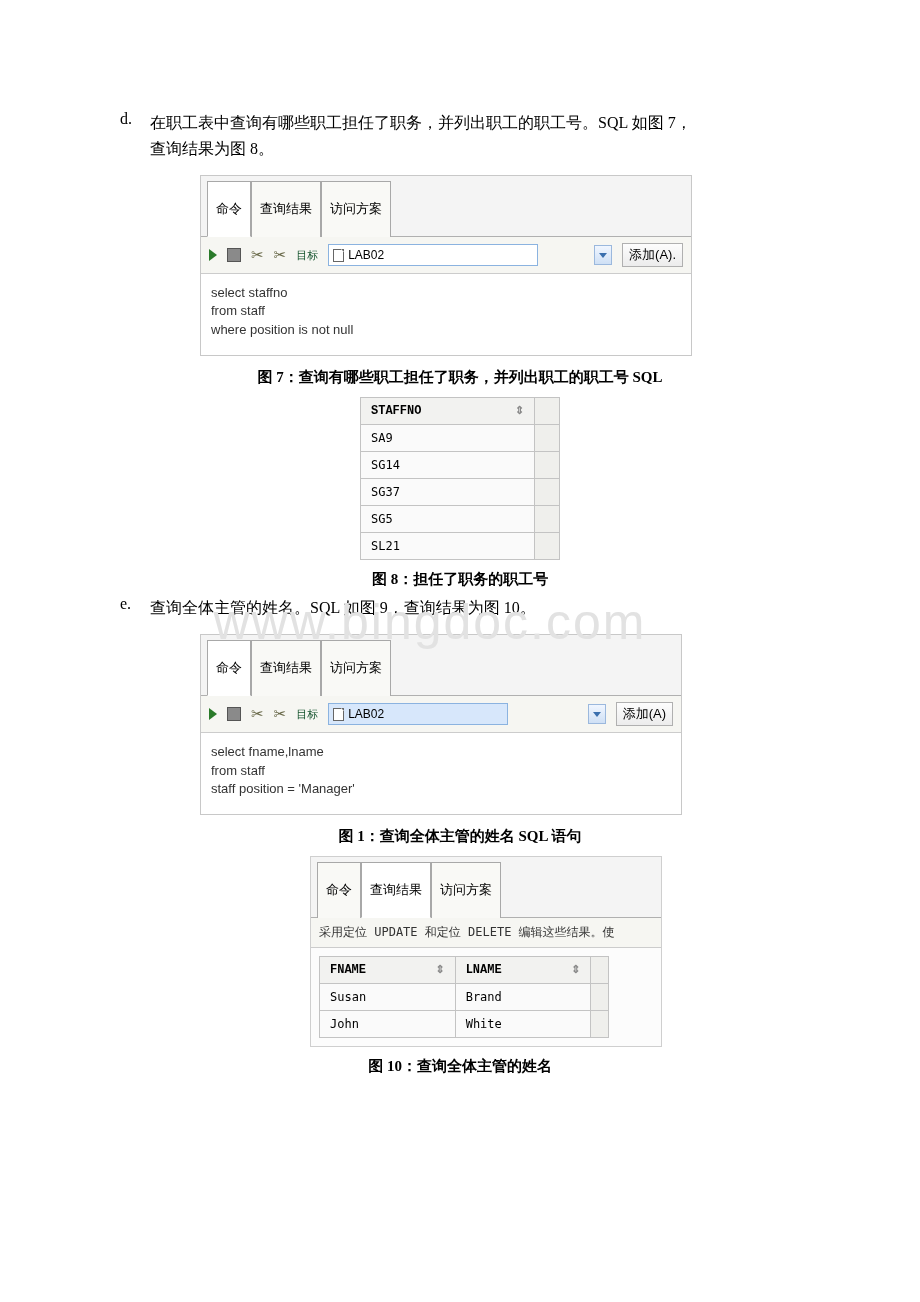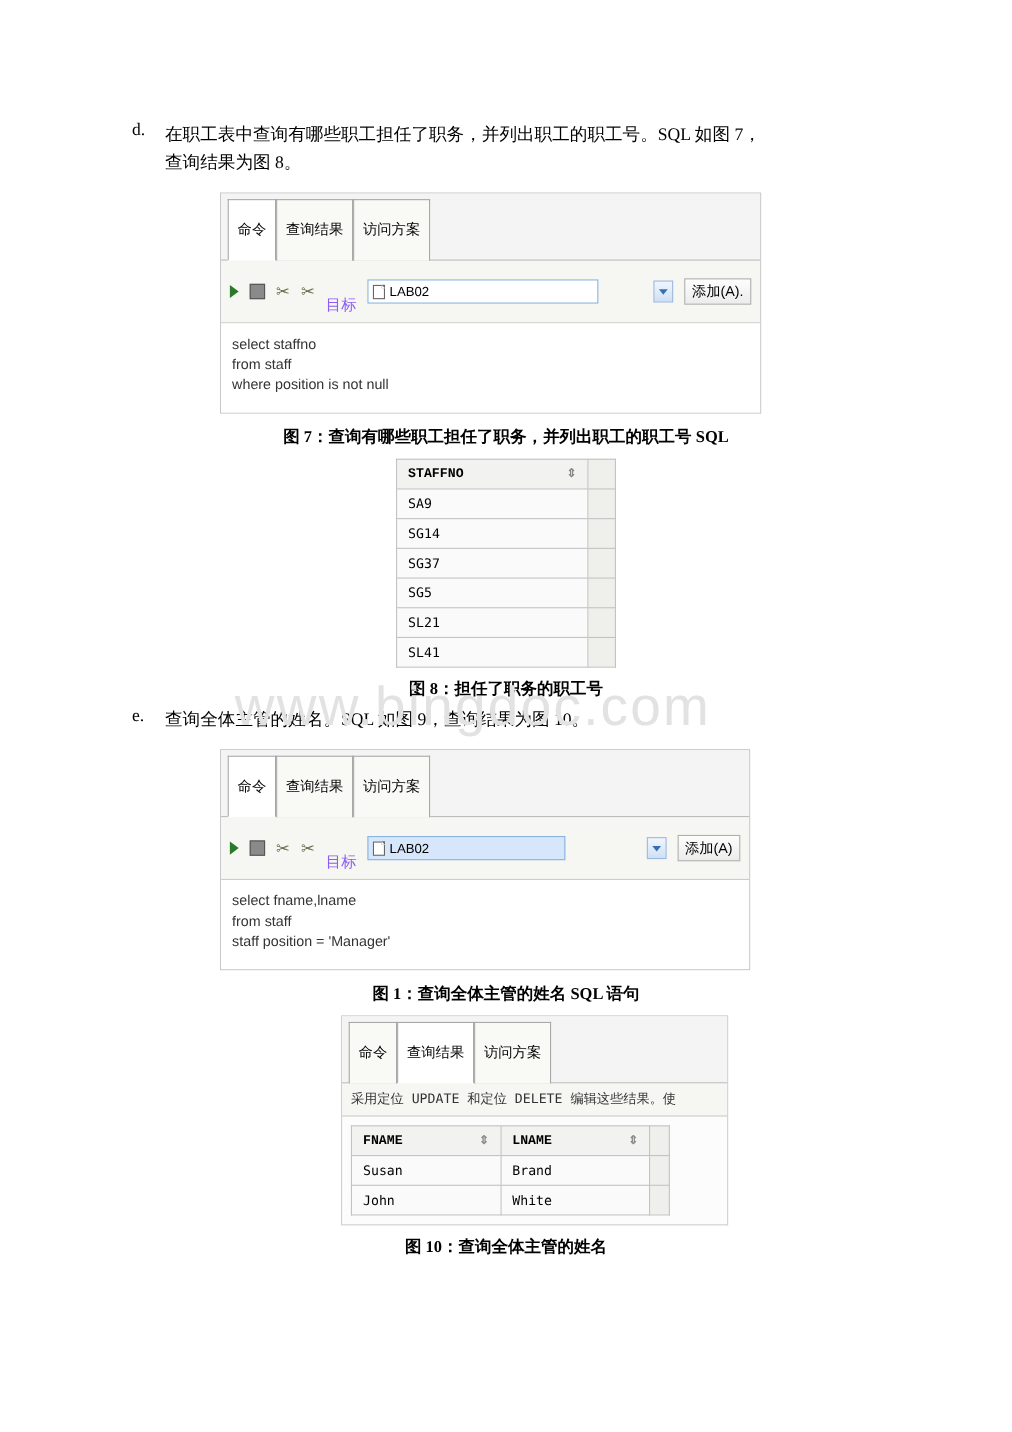--- a/index.html
+++ b/index.html
@@ -75,23 +75,22 @@
     width: 12px; height: 12px;
     background: #8a8a8a;
     border: 1px solid #555;
   }
   .toolbar .tool-icon {
     font-size: 15px;
     color: #6a6a4a;
     font-family: Arial, sans-serif;
   }
   .toolbar .label {
-    font-size: 14px;
-    color: #8b5cf6;
-    margin-top: 26px;
+    font-size: 11px;
+    color: #14532d;
   }
   .target-box {
     display: flex;
     align-items: center;
     border: 1px solid #8bb3e0;
     background: #fff;
     padding: 1px 4px;
     min-width: 200px;
     height: 18px;
     text-align: right;
@@ -267,24 +266,20 @@
             <td class="tail"></td>
           </tr>
       <tr>
             <td>SG5</td>
             <td class="tail"></td>
           </tr>
       <tr>
             <td>SL21</td>
             <td class="tail"></td>
           </tr>
-      <tr>
-            <td>SL41</td>
-            <td class="tail"></td>
-          </tr>
     </tbody>
       </table>
     <div class="watermark">www.bingdoc.com</div>
   </div>
 
   <div class="caption">
     <span>图 8：</span><span>担任了职务的职工号</span>
   </div>
 
   <div class="item-row" style="margin-top:2px;">

